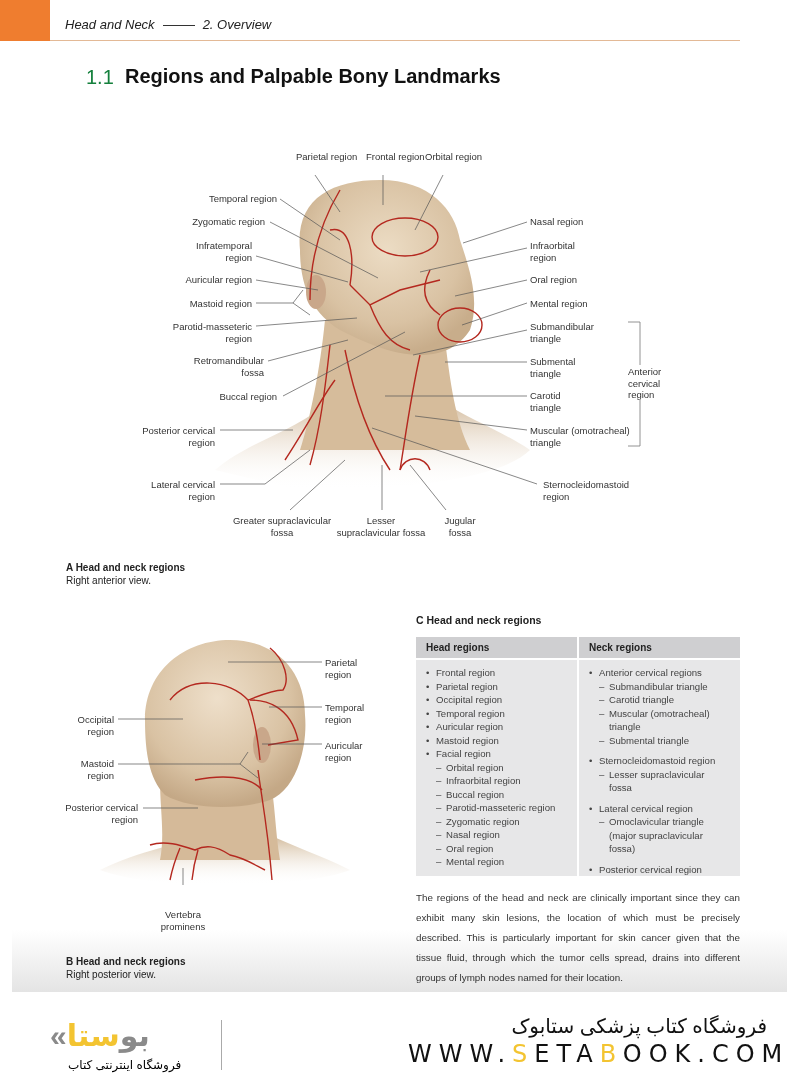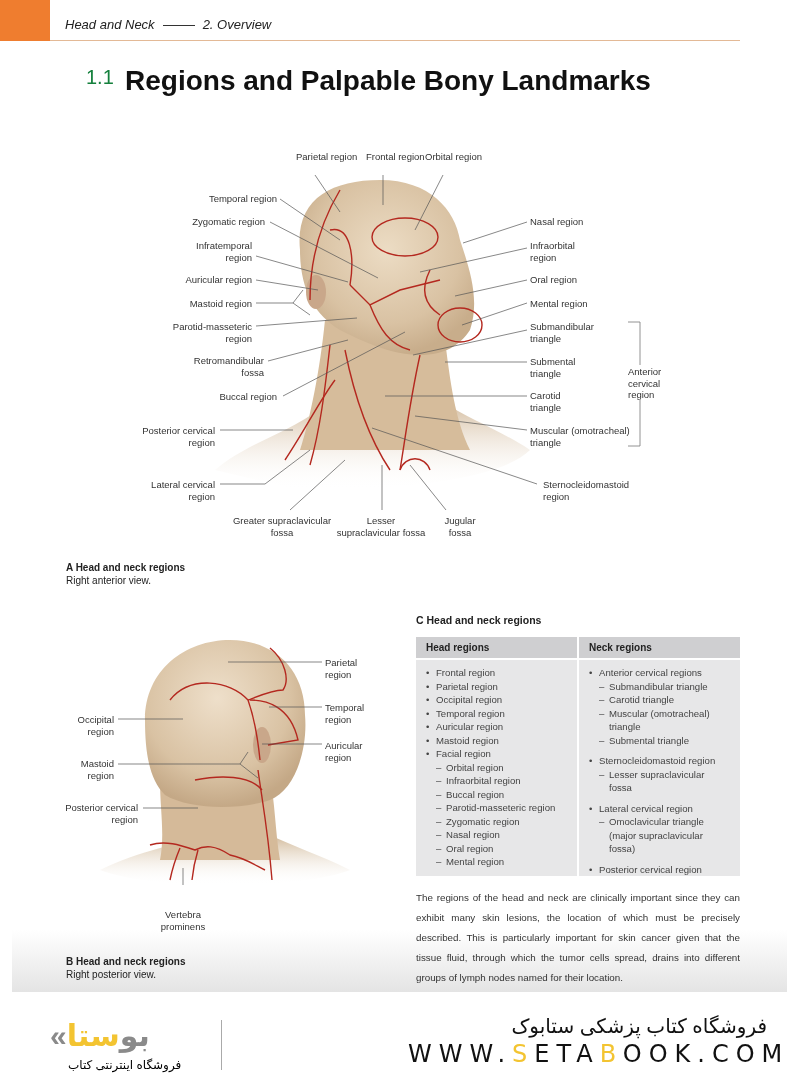--- a/index.html
+++ b/index.html
@@ -10,21 +10,21 @@
   .page-shade { position: absolute; left: 12px; top: 930px; width: 775px; height: 62px;
     background: linear-gradient(to bottom, rgba(255,255,255,0) 0%, #e4e4e4 100%); }
 
   
   .hdr-tab { position: absolute; left: 0; top: 0; width: 50px; height: 41px; background: #ef7d2f; }
   .hdr-text { position: absolute; left: 65px; top: 17px; font-size: 13px; font-style: italic; color: #222; white-space: nowrap; }
   .hdr-text .dash { display: inline-block; width: 32px; height: 1px; background: #333; vertical-align: middle; margin: 0 8px; }
   .hdr-rule { position: absolute; left: 50px; top: 40px; width: 690px; height: 1px; background: #e3b996; }
 
   .sec-num { position: absolute; left: 66px; top: 66px; font-size: 20px; color: #15803d; margin-left: 20px; }
-  .sec-title { position: absolute; left: 125px; top: 65px; font-size: 28px; font-weight: bold; color: #111; white-space: nowrap; }
+  .sec-title { position: absolute; left: 125px; top: 65px; font-size: 20px; font-weight: bold; color: #111; white-space: nowrap; }
 
   
   .fig { position: absolute; }
   .lbl { position: absolute; font-size: 9.5px; color: #333; line-height: 11.5px; white-space: nowrap; }
   .lbl.r { text-align: right; }
   .lbl.c { text-align: center; }
 
   .caption { position: absolute; font-size: 10px; color: #222; line-height: 13px; }
   .caption b { font-weight: bold; }
 

